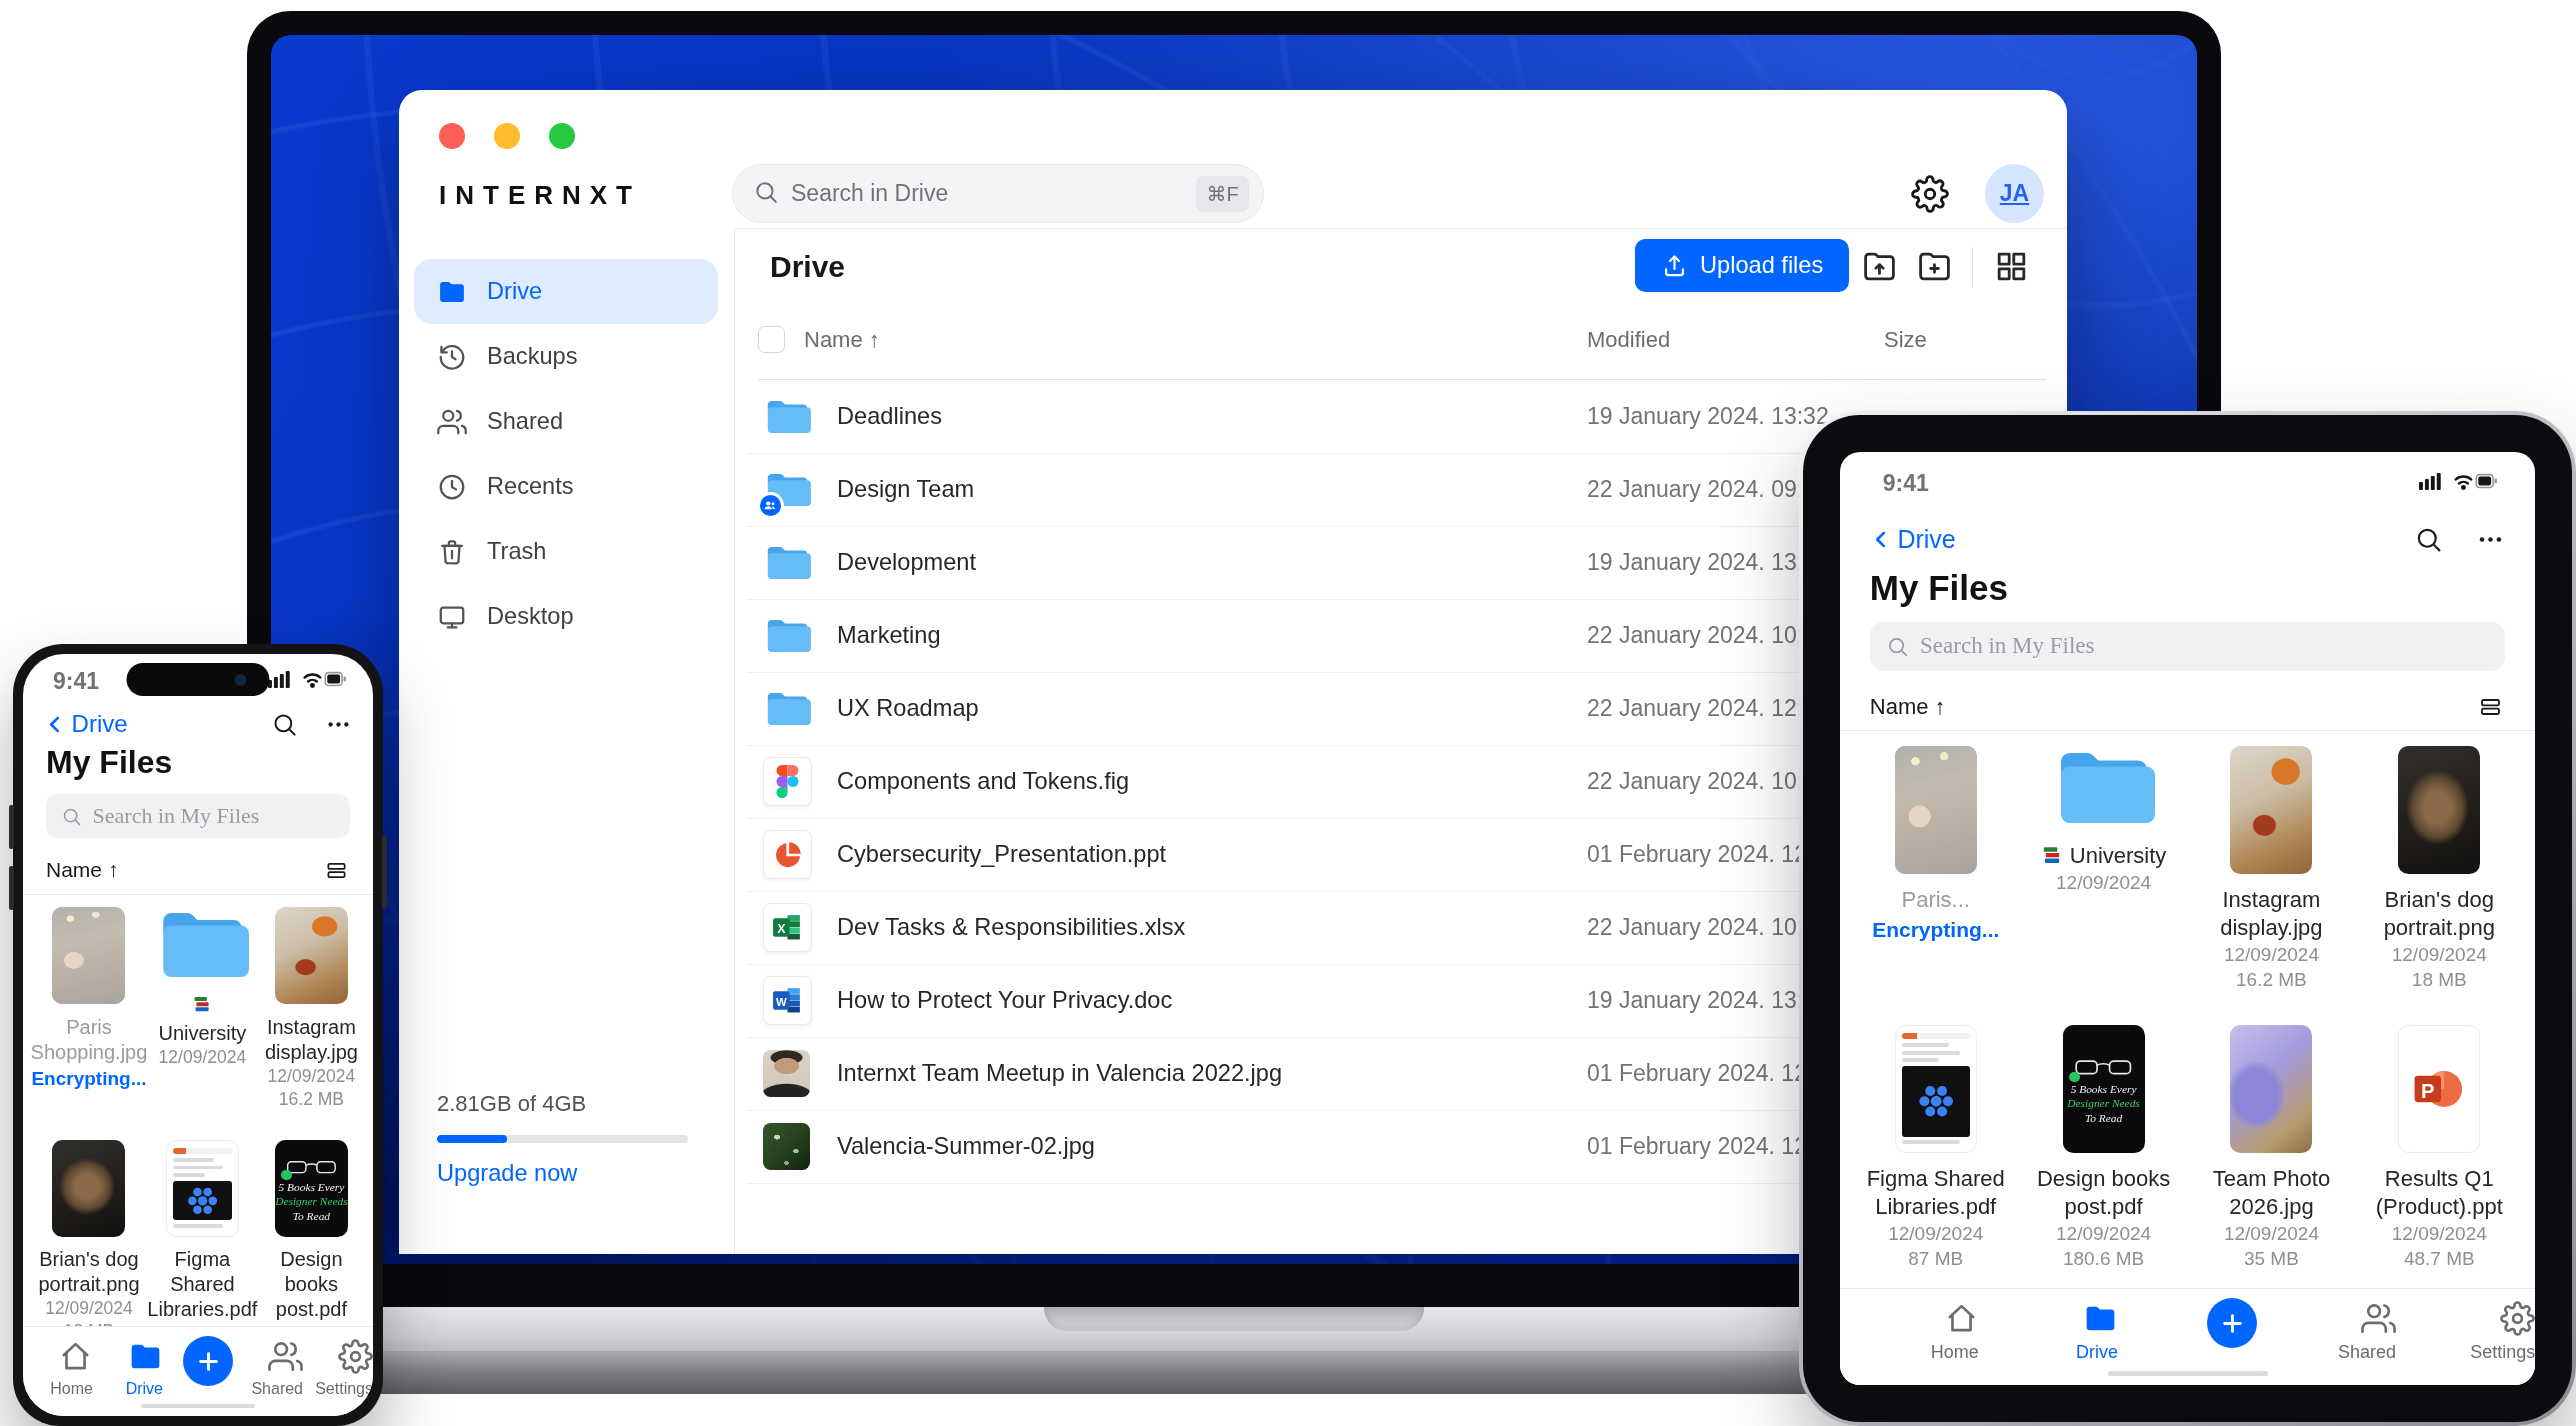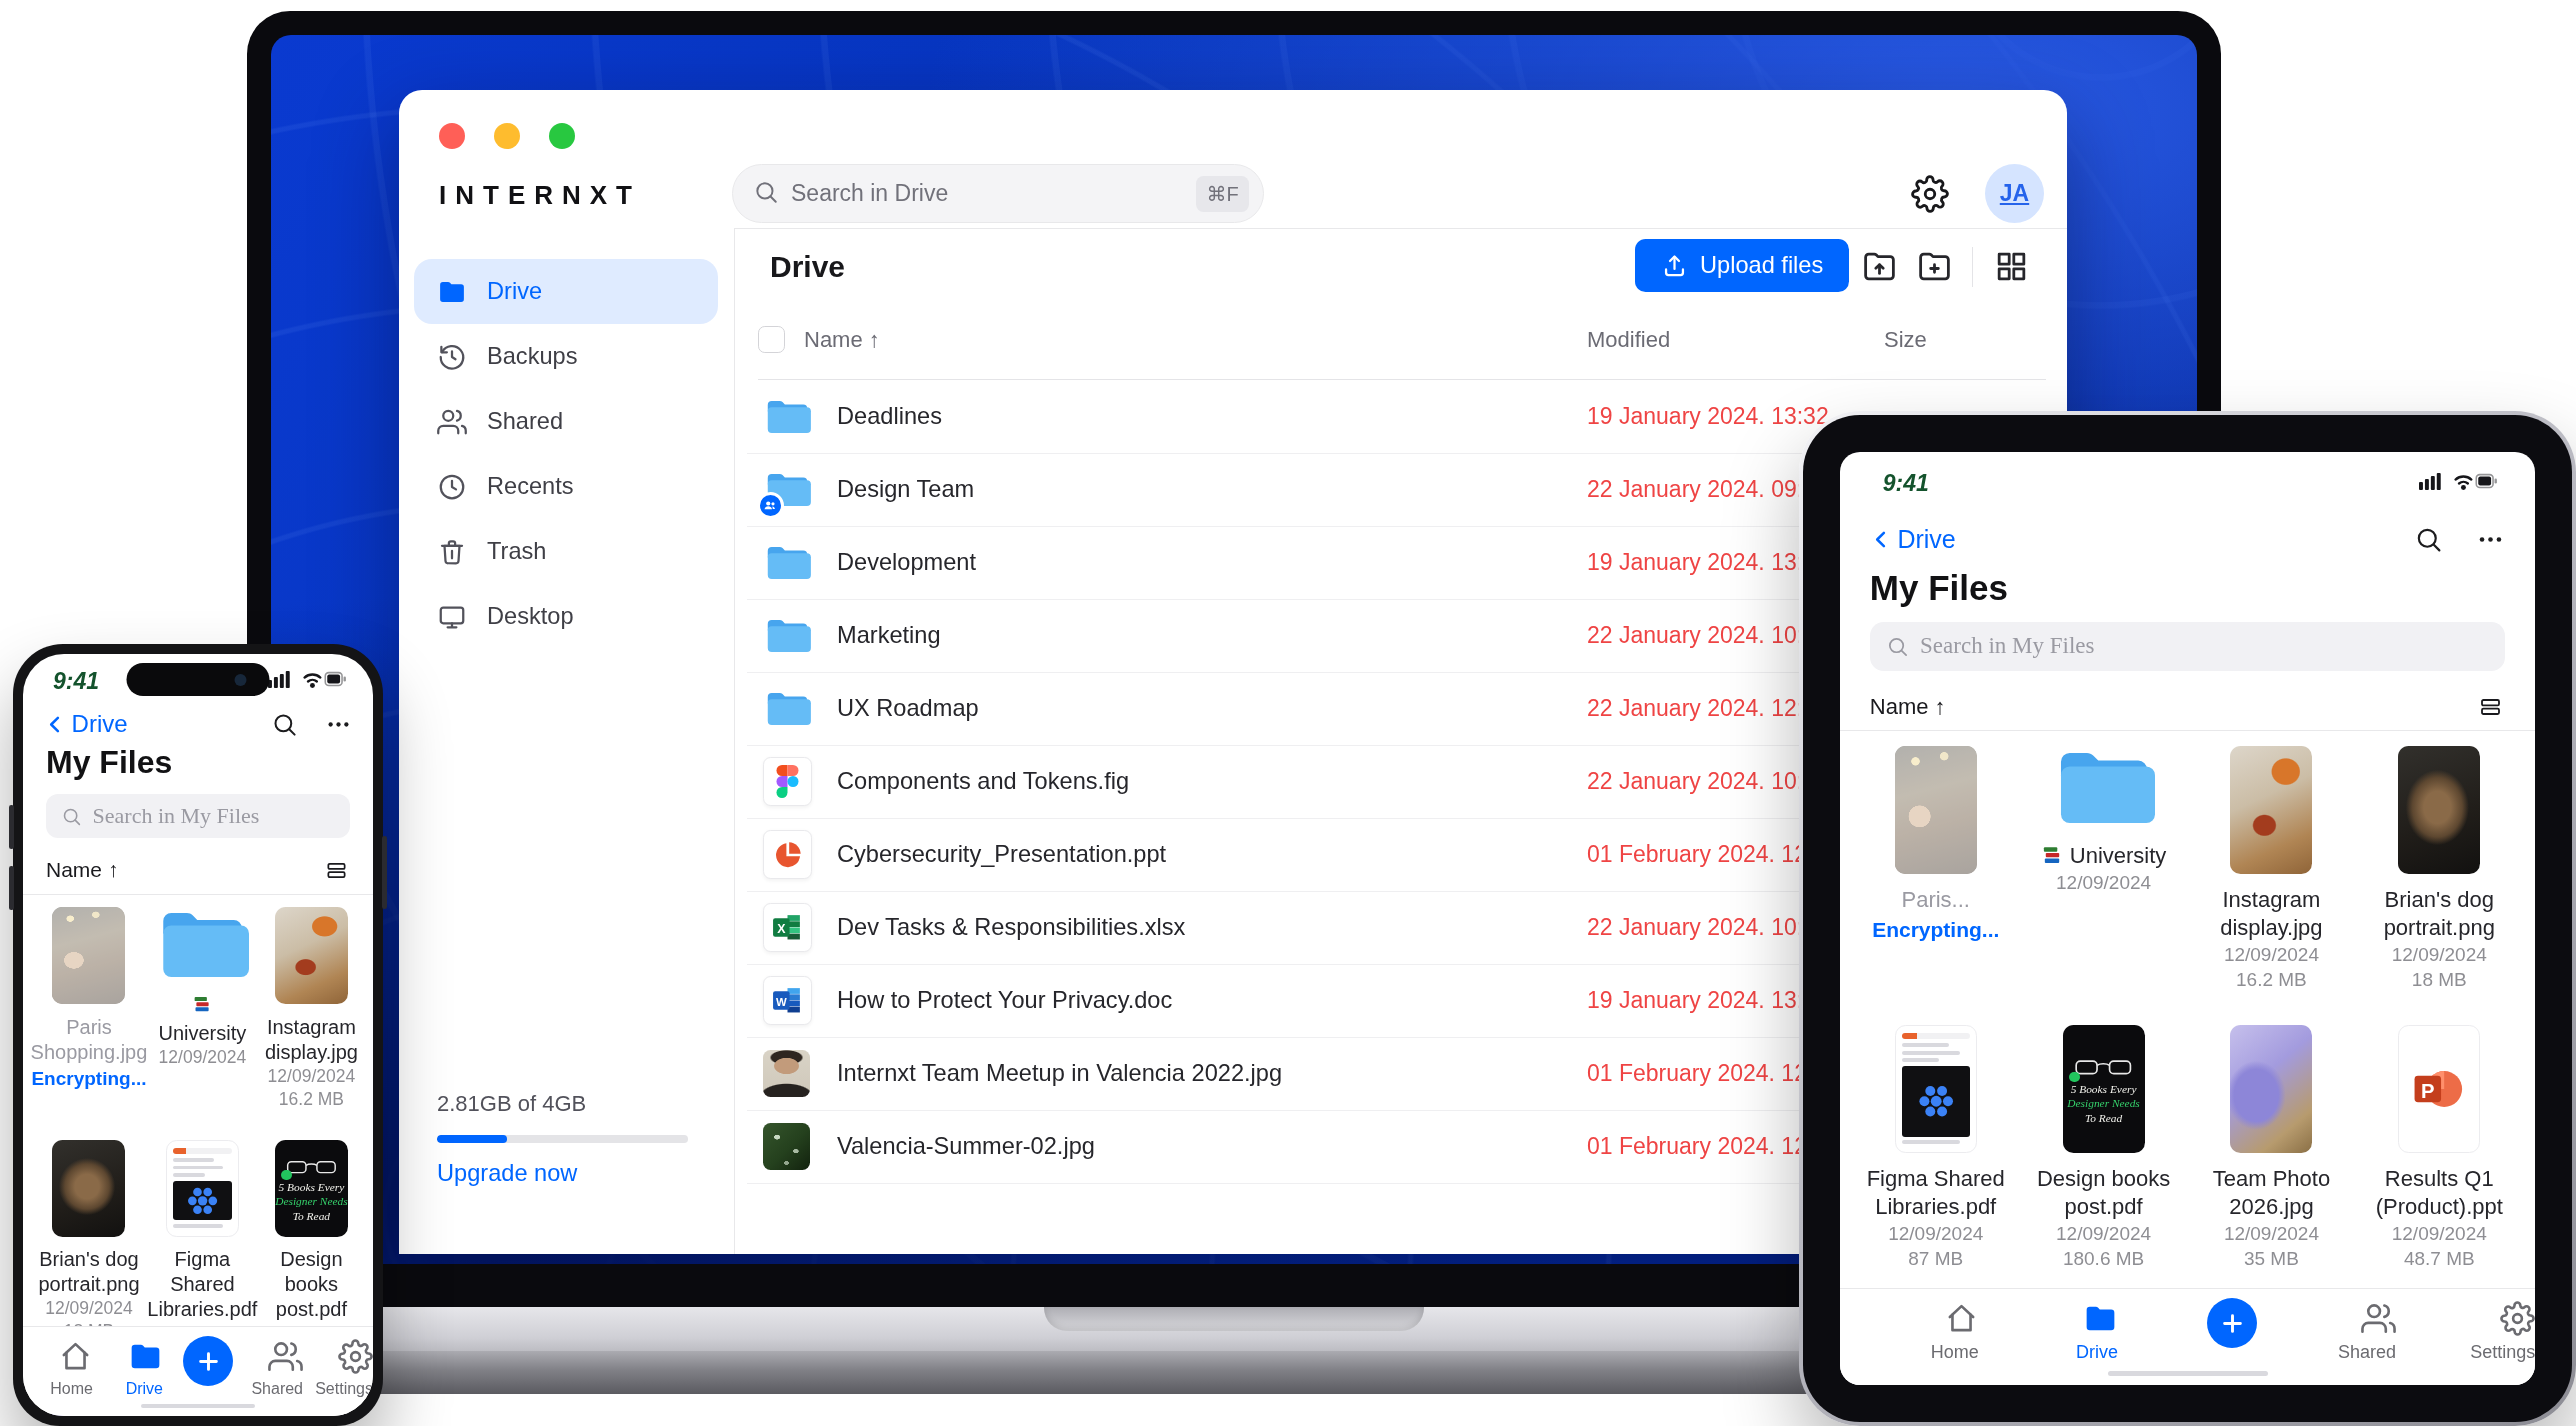--- a/index.html
+++ b/index.html
@@ -66,21 +66,21 @@
   .row-icon.figma, .row-icon.ppt, .row-icon.xlsx, .row-icon.doc {
     background:#fff; border:0.8px solid #E9E9EC; border-radius:7.6px; box-shadow:0 1.5px 3.8px rgba(0,0,0,.05); }
   .row-icon.figma svg { width:23px; height:33px; }
   .row-icon.ppt svg { width:32px; height:32px; }
   .row-icon.xlsx svg, .row-icon.doc svg { width:33px; height:33px; }
   .row-icon.photo-man, .row-icon.photo-leaves { border-radius:7.6px; overflow:hidden; width:47px; height:47px; }
   .fbadge { position:absolute; left:-6px; bottom:-4.6px; width:27px; height:27px; border-radius:50%;
     background:#0066FF; border:3px solid #fff; display:flex; align-items:center; justify-content:center; }
   .fbadge svg { width:16.7px; height:16.7px; }
   .rname { position:absolute; left:438px; font-size:23.6px; color:#26262B; }
-  .rdate { position:absolute; left:1188px; font-size:23px; color:#ef4444; white-space:nowrap; }
+  .rdate { position:absolute; left:1188px; font-size:23px; color:#737373; white-space:nowrap; }
 
   .side-list { position:absolute; left:15px; top:169px; width:304px; }
   .side-item { height:65px; border-radius:18px; display:flex; align-items:center; gap:20px; padding:0 23px; color:#3F3F46; }
   .side-item .side-ic { width:30px; height:30px; color:#52525B; display:flex; }
   .side-item .side-ic svg { width:30px; height:30px; }
   .side-item.active { background:#DFEBFF; color:#0066FF; font-weight:500; }
   .side-item.active .side-ic { color:#0066FF; }
   .side-label { font-size:23.6px; }
 
   .storage { position:absolute; left:38px; top:1001px; width:259px; }
@@ -151,21 +151,21 @@
     display:flex; align-items:flex-start; z-index:5; }
   .nav-item { flex:1; display:flex; flex-direction:column; align-items:flex-end; gap:6px; color:#6B6B70; }
   .nav-item.active { color:#0066FF; }
   .nav-ic { width:35px; height:35px; display:flex; align-items:center; justify-content:center; }
   .nav-ic svg { width:35px; height:35px; }
   .nav-ic.plus { width:50px; height:50px; border-radius:50%; background:#0066FF; color:#fff; margin-top:-3px; }
   .nav-ic.plus svg { width:27px; height:27px; }
   .nav-label { font-size:16px; }
   .home-ind { position:absolute; left:50%; transform:translateX(-50%); border-radius:3px; background:#D9D9DE; z-index:6; }
   .statusbar { position:absolute; display:flex; align-items:center; justify-content:space-between; }
-  .stime { font-size:23px; font-weight:700; color:#14532d;font-style:italic; }
+  .stime { font-size:23px; font-weight:700; color:#737373; }
   .sticons { color:#16161A; } .sticons svg { height:24px; }
 
   
   .phone { position:absolute; left:13px; top:644px; width:370px; height:782px; z-index:4;
     background:#141416; border-radius:50px 50px 47px 47px; box-shadow:0 38px 68px rgba(0,0,0,.30); }
   .phone .btn-l1 { position:absolute; left:-3.8px; top:161px; width:4.6px; height:44px; border-radius:2.3px; background:#2b2b30; }
   .phone .btn-l2 { position:absolute; left:-3.8px; top:222px; width:4.6px; height:44px; border-radius:2.3px; background:#2b2b30; }
   .phone .btn-r { position:absolute; right:-3.8px; top:192px; width:4.6px; height:73px; border-radius:2.3px; background:#2b2b30; }
   .pscreen { position:absolute; inset:10px; background:#fff; border-radius:41px; overflow:hidden; }
   .pisland { position:absolute; left:50%; transform:translateX(-50%); top:9px; width:143px; height:33px; border-radius:18px; background:#0a0a0c; z-index:3; }

